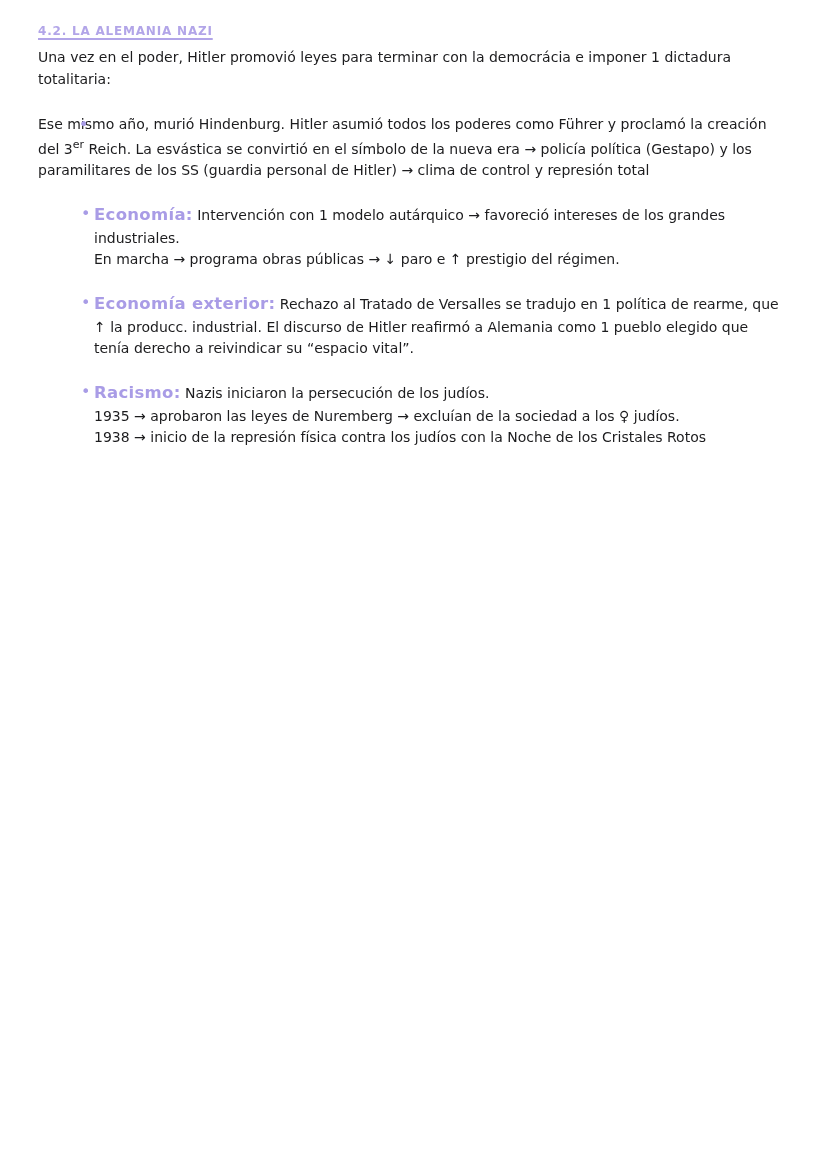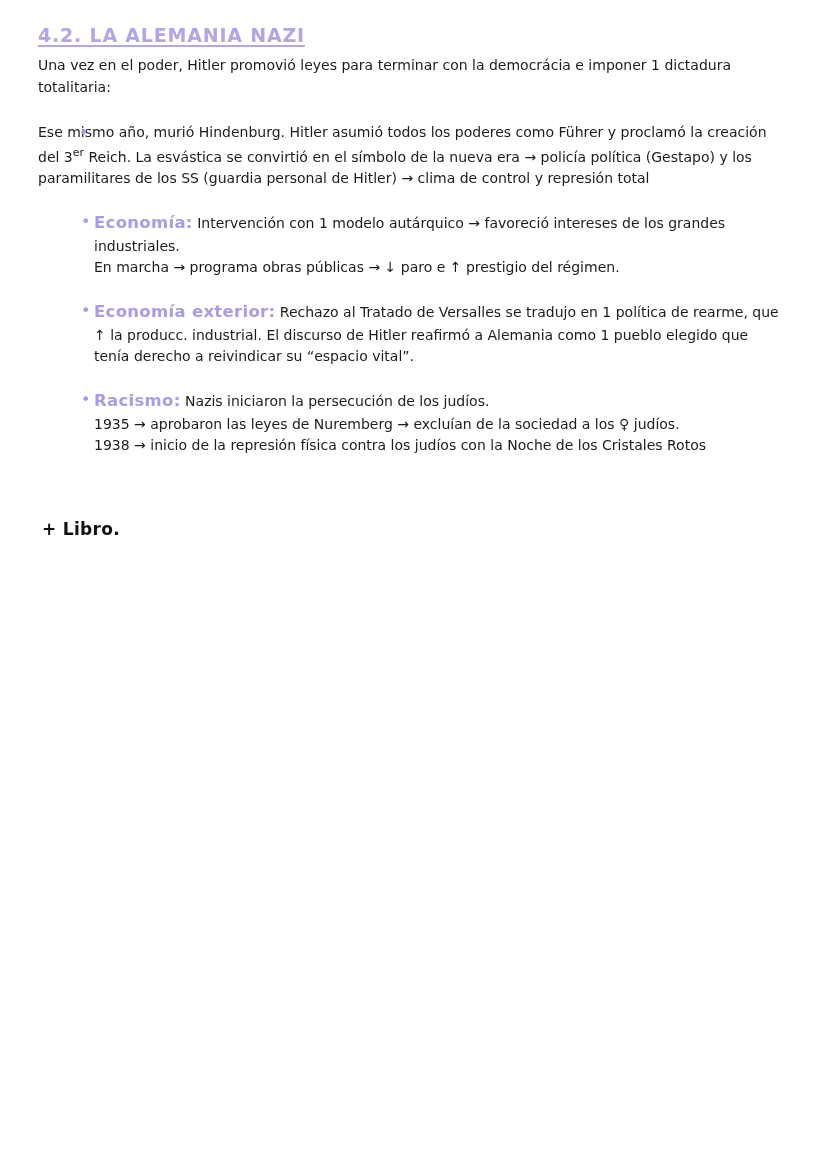--- a/index.html
+++ b/index.html
@@ -10,21 +10,21 @@
     position: relative;
     overflow: hidden;
     font-family: "DejaVu Sans", sans-serif;
     color: #1c1c1e;
   }
   .page { padding: 24px 42px 0 38px; }
 
   .title {
     color: #b2a5e8;
     font-weight: bold;
-    font-size: 19px;
+    font-size: 12px;
     letter-spacing: 0.8px;
     text-decoration: underline;
     text-decoration-thickness: 1.5px;
     text-underline-offset: 3px;
     margin-bottom: 9px;
   }
 
   .body-text {
     font-size: 14px;
     line-height: 1.55;
@@ -104,15 +104,14 @@
   <div class="section body-text">
     <span class="dot">•</span><span class="section-heading">Economía exterior:</span><span class="section-text"> Rechazo al Tratado de Versalles se tradujo en 1 política de rearme, que ↑ la producc. industrial. El discurso de Hitler reafirmó a Alemania como 1 pueblo elegido que tenía derecho a reivindicar su “espacio vital”.</span>
   </div>
 
   <div class="section body-text">
     <span class="dot">•</span><span class="section-heading">Racismo:</span><span class="section-text"> Nazis iniciaron la persecución de los judíos.
 1935 → aprobaron las leyes de Nuremberg → excluían de la sociedad a los ♀ judíos.
 1938 → inicio de la represión física contra los judíos con la Noche de los Cristales Rotos</span>
   </div>
 
-  <p class="footer-note">+ Libro.</p>
 
 </div>
 
 </body></html>

